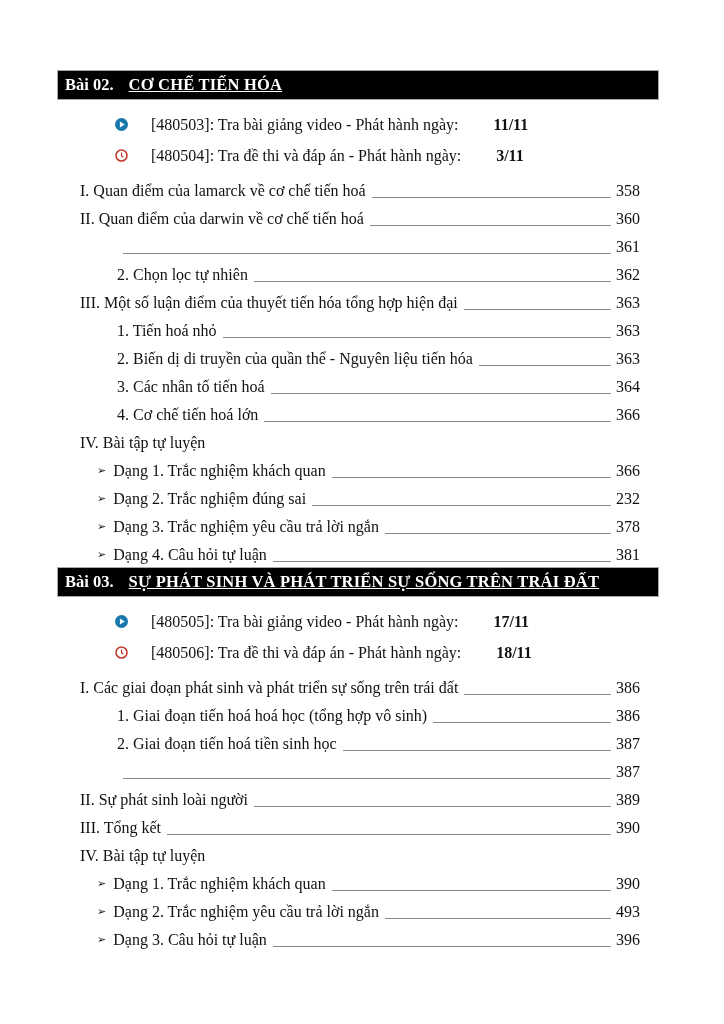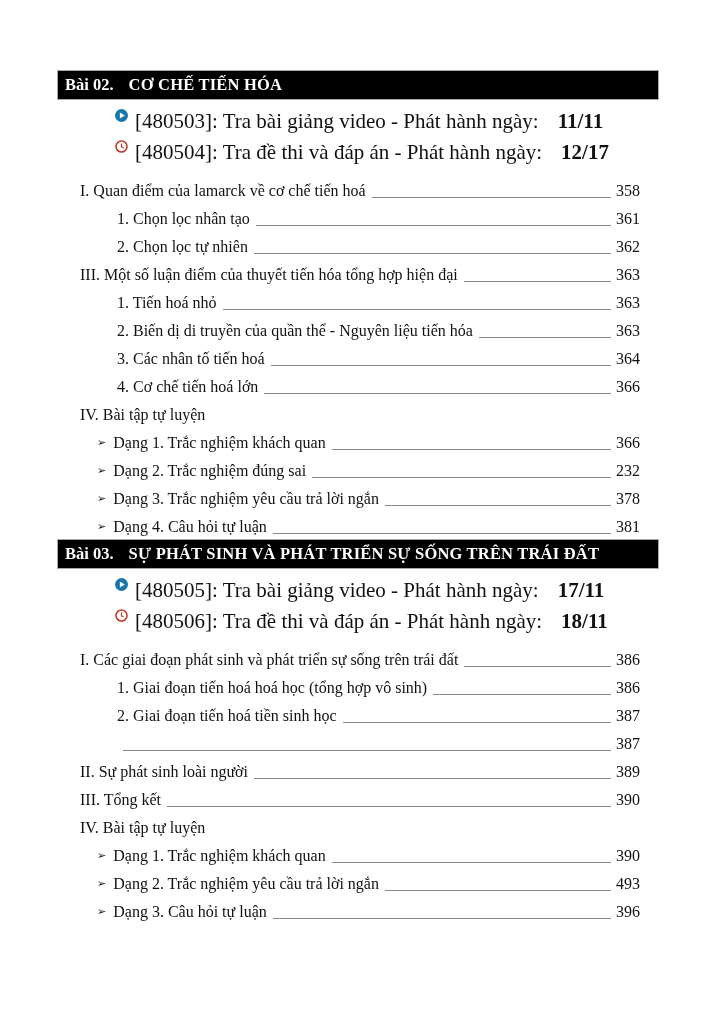--- a/index.html
+++ b/index.html
@@ -23,28 +23,29 @@
     background:#000000;
     border:1px solid #a8a8a8;
     color:#ffffff;
     display:flex;
     align-items:center;
     padding-left:7px;
     font-weight:bold;
     font-size:16.5px;
   }
   .bar-num { margin-right:15px; white-space:nowrap; }
-  .bar-title { white-space:nowrap; letter-spacing:0.2px; }
+  .bar-title { white-space:nowrap; letter-spacing:0.2px;text-decoration:underline; }
   
   .resources { padding:9px 0 0 58px; }
   .res-line {
     height:31px;
     display:flex;
-    align-items:flex-start;
-    font-size:21px;
+    align-items:center;
+    font-size:16px;
+    gap:16px;
   }
   .res-icon { width:13px; height:13px; margin-right:7px; flex:0 0 auto; }
   .res-text { white-space:nowrap; }
   .res-date { font-weight:bold; margin-left:19px; white-space:nowrap; }
   
   .rows { padding-top:4px; }
   .toc-row {
     box-sizing:border-box;
     height:28px;
     display:flex;
@@ -91,31 +92,35 @@
             </svg>
             <span class="res-text">[480503]: Tra bài giảng video - Phát hành ngày:</span>
             <span class="res-date">11/11</span>
           </div>
           <div class="res-line">
             <svg viewBox="0 0 16 16" class="res-icon">
               <circle cx="8" cy="8" r="6.8" fill="none" stroke="#c0392b" stroke-width="1.9"></circle>
               <path d="M8 4.4 L8 8.4 L10.4 9.8" fill="none" stroke="#c0392b" stroke-width="1.5"></path>
             </svg>
             <span class="res-text">[480504]: Tra đề thi và đáp án - Phát hành ngày:</span>
-            <span class="res-date">12/17</span>
+            <span class="res-date">3/11</span>
           </div>
         </div>
         <div class="rows">
           <div class="toc-row lvl-roman">
             <span class="row-label">I. Quan điểm của lamarck về cơ chế tiến hoá</span>
             <span class="leader"></span>
             <span class="row-page">358</span>
           </div>
-          <div class="toc-row lvl-sub">
-            <span class="row-label">1. Chọn lọc nhân tạo</span>
+          <div class="toc-row lvl-roman">
+            <span class="row-label">II. Quan điểm của darwin về cơ chế tiến hoá</span>
+            <span class="leader"></span>
+            <span class="row-page">360</span>
+          </div>
+          <div class="toc-row lvl-sub">
             <span class="leader"></span>
             <span class="row-page">361</span>
           </div>
           <div class="toc-row lvl-sub">
             <span class="row-label">2. Chọn lọc tự nhiên</span>
             <span class="leader"></span>
             <span class="row-page">362</span>
           </div>
           <div class="toc-row lvl-roman">
             <span class="row-label">III. Một số luận điểm của thuyết tiến hóa tổng hợp hiện đại</span>

